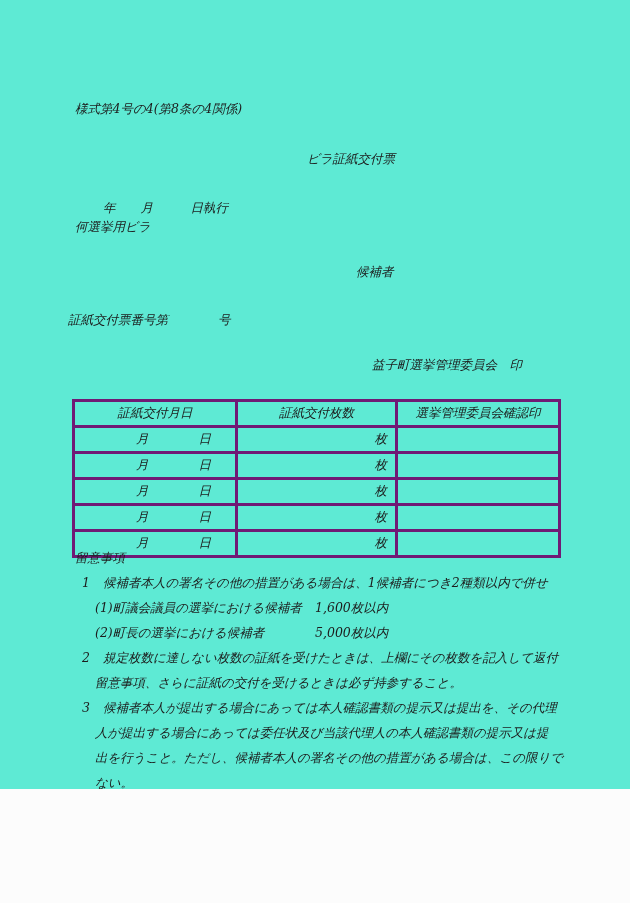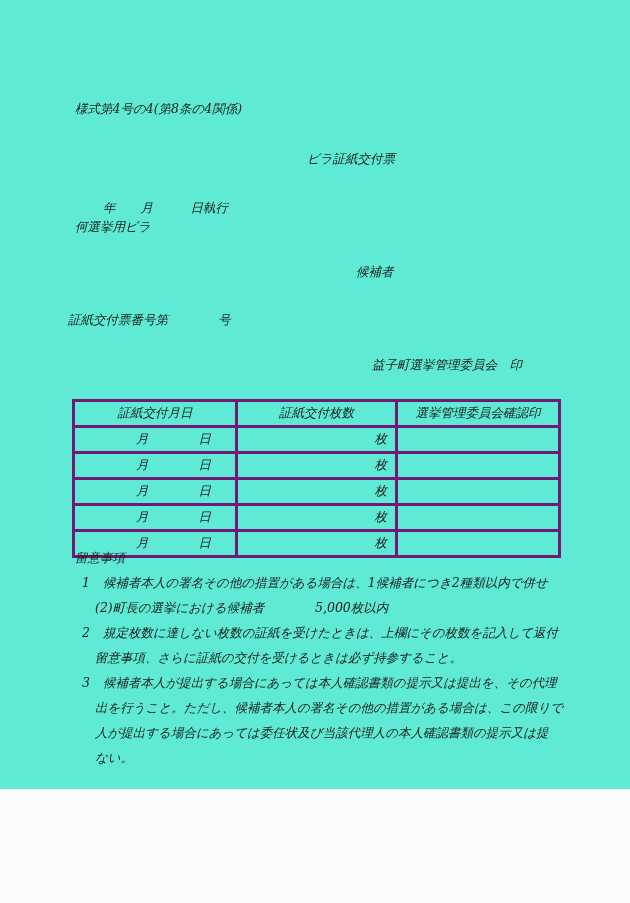--- a/index.html
+++ b/index.html
@@ -124,32 +124,35 @@
     </tbody>
   </table>
 
   <div class="notes">
     <div class="notes-heading">留意事項</div>
 
     <div class="note-item">
       <span class="note-num">1</span>
       <div class="note-line first">候補者本人の署名その他の措置がある場合は、1候補者につき2種類以内で併せ</div>
       <div class="note-subline">
+        <span class="sub-label">(1)町議会議員の選挙における候補者</span><span class="sub-amount">1,600枚以内</span>
+      </div>
+      <div class="note-subline">
         <span class="sub-label">(2)町長の選挙における候補者</span><span class="sub-amount">5,000枚以内</span>
       </div>
     </div>
 
     <div class="note-item">
       <span class="note-num">2</span>
       <div class="note-line first">規定枚数に達しない枚数の証紙を受けたときは、上欄にその枚数を記入して返付</div>
       <div class="note-line">留意事項、さらに証紙の交付を受けるときは必ず持参すること。</div>
     </div>
 
     <div class="note-item">
       <span class="note-num">3</span>
       <div class="note-line first">候補者本人が提出する場合にあっては本人確認書類の提示又は提出を、その代理</div>
+      <div class="note-line">人が提出する場合にあっては委任状及び当該代理人の本人確認書類の提示又は提</div>
       <div class="note-line">出を行うこと。ただし、候補者本人の署名その他の措置がある場合は、この限りで</div>
-      <div class="note-line">人が提出する場合にあっては委任状及び当該代理人の本人確認書類の提示又は提</div>
       <div class="note-line">ない。</div>
     </div>
   </div>
 
 </div>
 
 </body></html>

